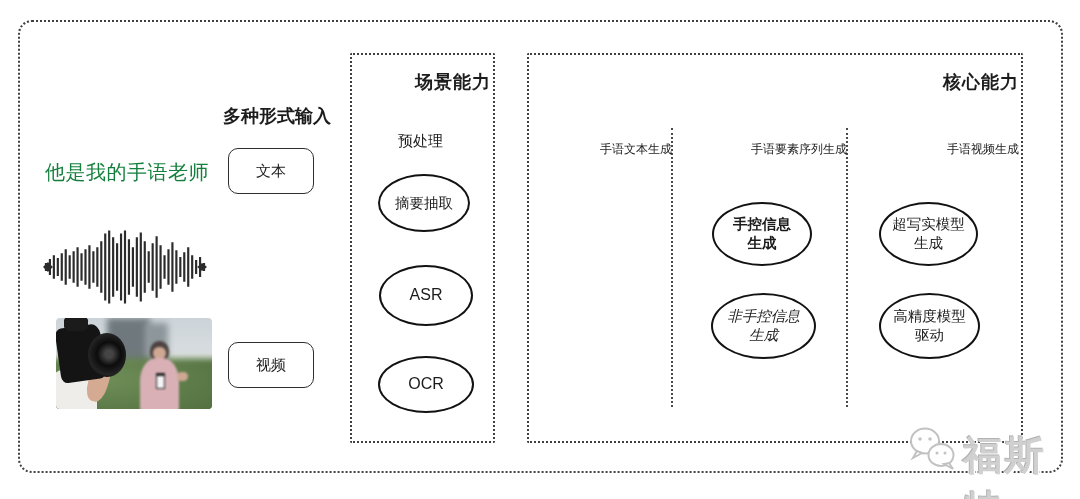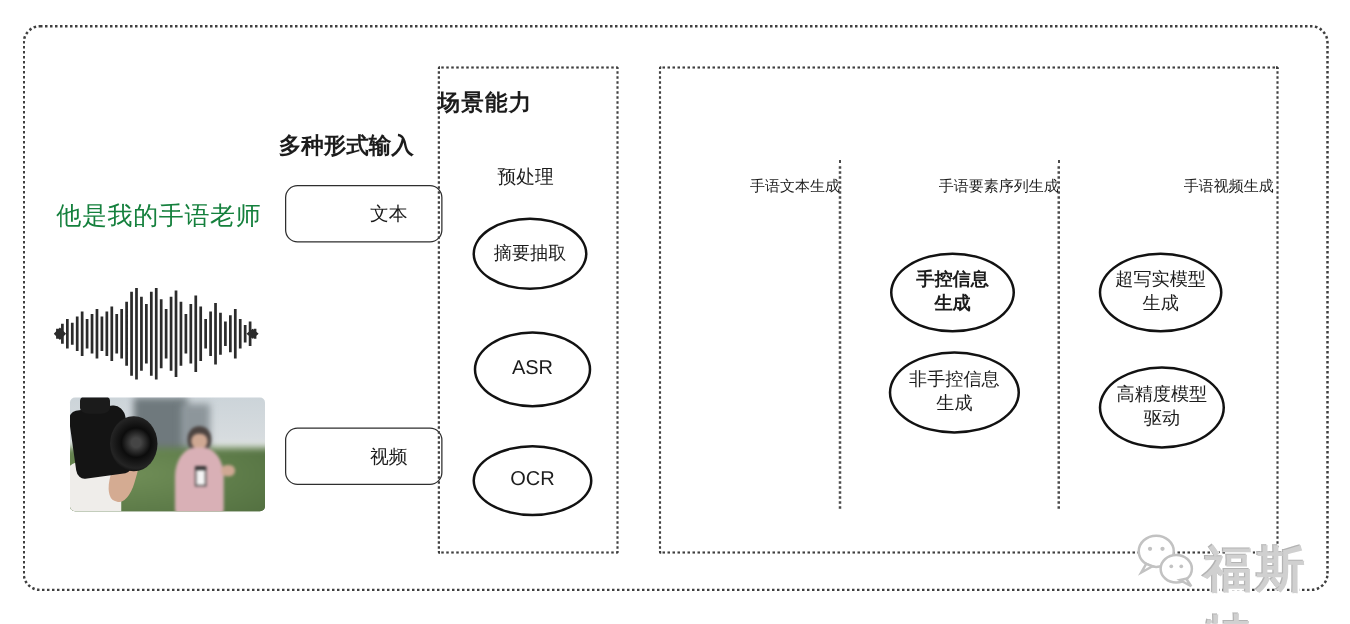--- a/index.html
+++ b/index.html
@@ -4,45 +4,45 @@
 <style>
   html,body{margin:0;padding:0;background:#ffffff;}
   .canvas{position:relative;width:1080px;height:499px;background:#fff;
     font-family:"Liberation Sans","DejaVu Sans",sans-serif;color:#1c1c1c;overflow:hidden;}
   .dashed{border:2px dotted #3f3f3f;position:absolute;border-radius:2px;}
   .outer{left:18px;top:20px;width:1041px;height:449px;border-radius:14px;}
   .scene-box{left:350px;top:53px;width:141px;height:386px;}
   .core-box{left:527px;top:53px;width:492px;height:386px;}
   .col-divider{position:absolute;top:128px;height:279px;width:0;border-left:2px dotted #4a4a4a;}
   .divider-1{left:671px;} .divider-2{left:846px;}
-  .panel-title{position:absolute;font-size:18px;font-weight:700;text-align:left;letter-spacing:1px;}
+  .panel-title{position:absolute;font-size:18px;font-weight:700;text-align:right;letter-spacing:1px;}
   .scene-title{left:350px;width:141px;top:70px;}
   .core-title{left:527px;width:492px;top:70px;}
   .scene-sub{position:absolute;left:350px;width:141px;top:132px;text-align:center;font-size:15px;}
   .col-header{position:absolute;top:141px;text-align:right;font-size:12px;}
   .col-h1{left:527px;width:145px;} .col-h2{left:672px;width:175px;} .col-h3{left:847px;width:172px;}
   .node{position:absolute;border:2.6px solid #121212;border-radius:50%;background:#fff;
     display:flex;align-items:center;justify-content:center;text-align:center;
     font-size:14.5px;line-height:1.3;white-space:pre-line;}
   .n-abstract{left:378px;top:174px;width:88px;height:54px;}
   .n-asr{left:379px;top:265px;width:90px;height:57px;font-size:16px;}
   .n-ocr{left:378px;top:356px;width:92px;height:53px;font-size:16px;}
   .n-tn{left:553px;top:204px;width:92px;height:57px;font-size:16px;}
   .n-trans{left:553px;top:293px;width:94px;height:62px;font-size:15px;}
   .n-manual{left:712px;top:202px;width:96px;height:60px;font-weight:bold;}
-  .n-nonmanual{left:711px;top:281px;width:101px;height:62px;}
+  .n-nonmanual{left:711px;top:293px;width:101px;height:62px;font-style:italic;}
   .n-hyper{left:879px;top:202px;width:95px;height:60px;}
   .n-drive{left:879px;top:293px;width:97px;height:62px;}
   .input-header{position:absolute;left:211px;top:104px;width:120px;text-align:right;
     font-size:18px;font-weight:700;}
   .text-sample{position:absolute;left:45px;top:159px;width:168px;font-size:20px;
     letter-spacing:0.5px;color:#15803d;}
   .input-box{position:absolute;left:228px;width:84px;height:44px;border:1.6px solid #2e2e2e;
     border-radius:10px;background:#fff;display:flex;align-items:center;justify-content:center;
-    font-size:15px;padding-left:40px;}
+    font-size:15px;}
   .box-text{top:148px;} .box-audio{top:245px;} .box-video{top:342px;}
   .waveform{position:absolute;left:43px;top:228px;}
   
   .thumb{position:absolute;left:56px;top:318px;width:156px;height:91px;border-radius:4px;
     overflow:hidden;background:linear-gradient(180deg,#ccd4d9 0%,#d7dcdf 36%,#9aa98322 48%,#66834e 62%,#557042 100%);}
   .thumb div{position:absolute;}
   .t-bldg{left:33%;top:0;width:27%;height:52%;background:#6f797d;filter:blur(3px);}
   .t-bldg2{left:57%;top:5%;width:15%;height:42%;background:#8d969b;filter:blur(3px);}
   .t-green{left:-6%;top:44%;width:115%;height:66%;filter:blur(3px);
     background:radial-gradient(ellipse at 30% 35%,#708e57,#5b7947 60%,#4e6a3c);}
@@ -110,20 +110,21 @@
   </div>
 
   <div class="dashed scene-box"></div>
   <div class="panel-title scene-title">场景能力</div>
   <div class="scene-sub">预处理</div>
   <div class="node n-abstract">摘要抽取</div>
   <div class="node n-asr">ASR</div>
   <div class="node n-ocr">OCR</div>
 
   <div class="dashed core-box"></div>
+  <div class="panel-title core-title">核心能力</div>
   <div class="col-divider divider-1"></div>
   <div class="col-divider divider-2"></div>
 
   <div class="col-header col-h1">手语文本生成</div>
   <div class="col-header col-h2">手语要素序列生成</div>
   <div class="col-header col-h3">手语视频生成</div>
 
   <div class="node n-manual">手控信息
 生成</div>
   <div class="node n-nonmanual">非手控信息

